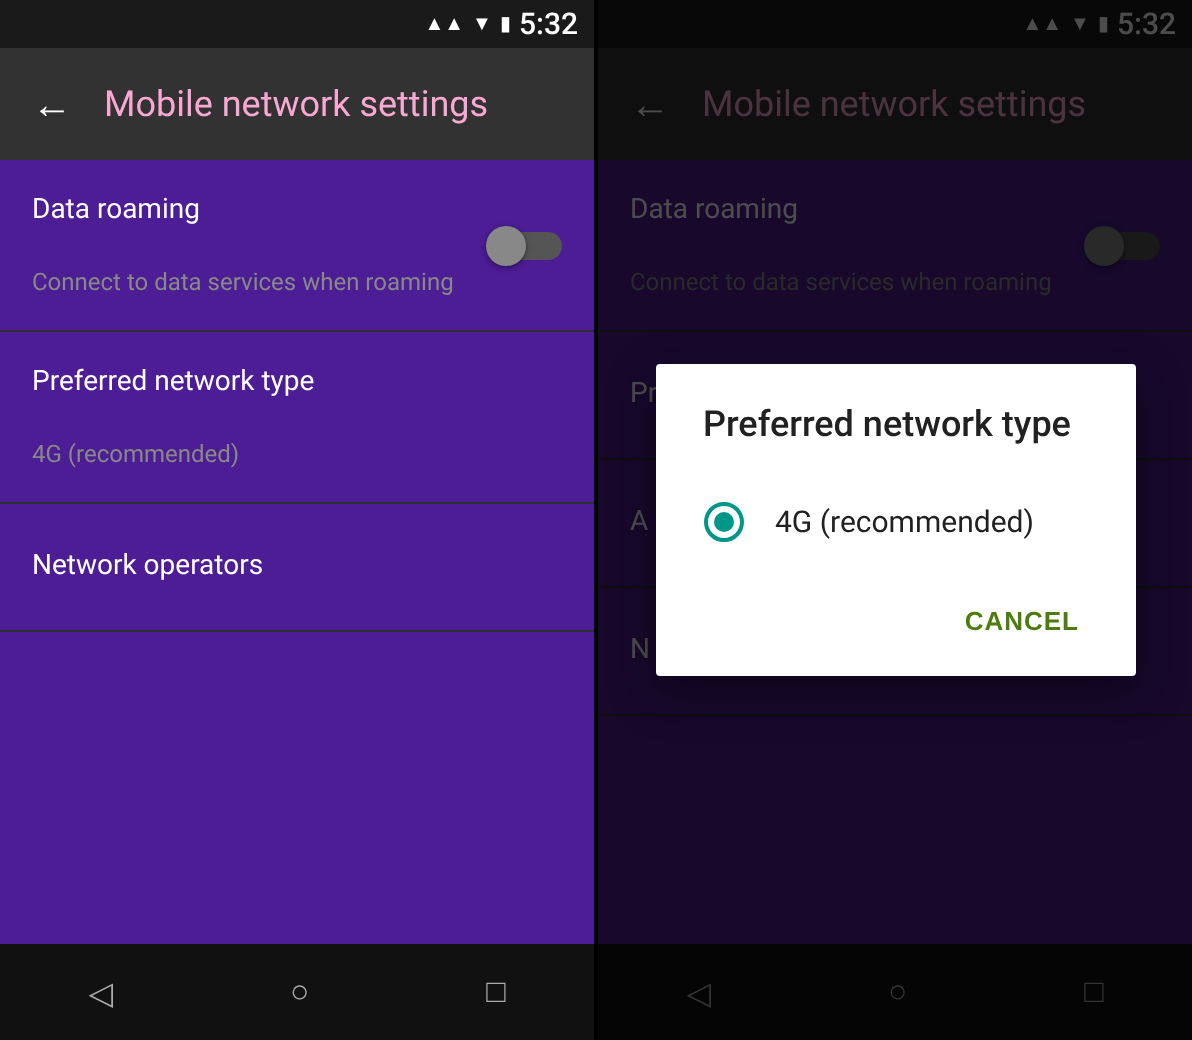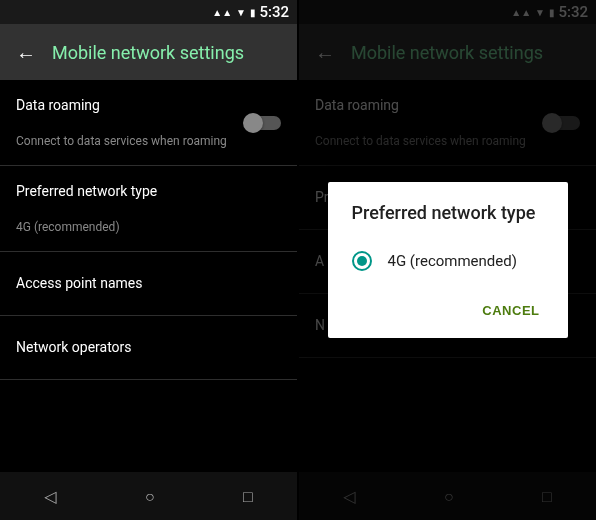--- a/index.html
+++ b/index.html
@@ -61,29 +61,29 @@
       padding: 0 16px;
       gap: 16px;
       flex-shrink: 0;
     }
     .back-arrow {
       color: #fff;
       font-size: 20px;
       cursor: pointer;
     }
     .top-bar-title {
-      color: #86efac;
+      color: #f9a8d4;
       font-size: 18px;
       font-weight: 400;
     }
 
     
     .content {
       flex: 1;
-      background: #000000;
+      background: #4c1d95;
       overflow-y: auto;
     }
 
     .setting-item {
       padding: 16px 16px;
       border-bottom: 1px solid #2e2e2e;
       cursor: pointer;
       display: flex;
       align-items: center;
       justify-content: space-between;
@@ -268,25 +268,20 @@
       </div>
     </div>
 
     <div class="setting-item">
       <div class="setting-item-text">
         <div class="setting-item-title">Preferred network type</div>
         <div class="setting-item-subtitle">4G (recommended)</div>
       </div>
     </div>
 
-    <div class="setting-item">
-      <div class="setting-item-text">
-        <div class="setting-item-title">Access point names</div>
-      </div>
-    </div>
 
     <div class="setting-item">
       <div class="setting-item-text">
         <div class="setting-item-title">Network operators</div>
       </div>
     </div>
   </div>
 
   <div class="nav-bar">
     <span class="nav-btn">◁</span>

